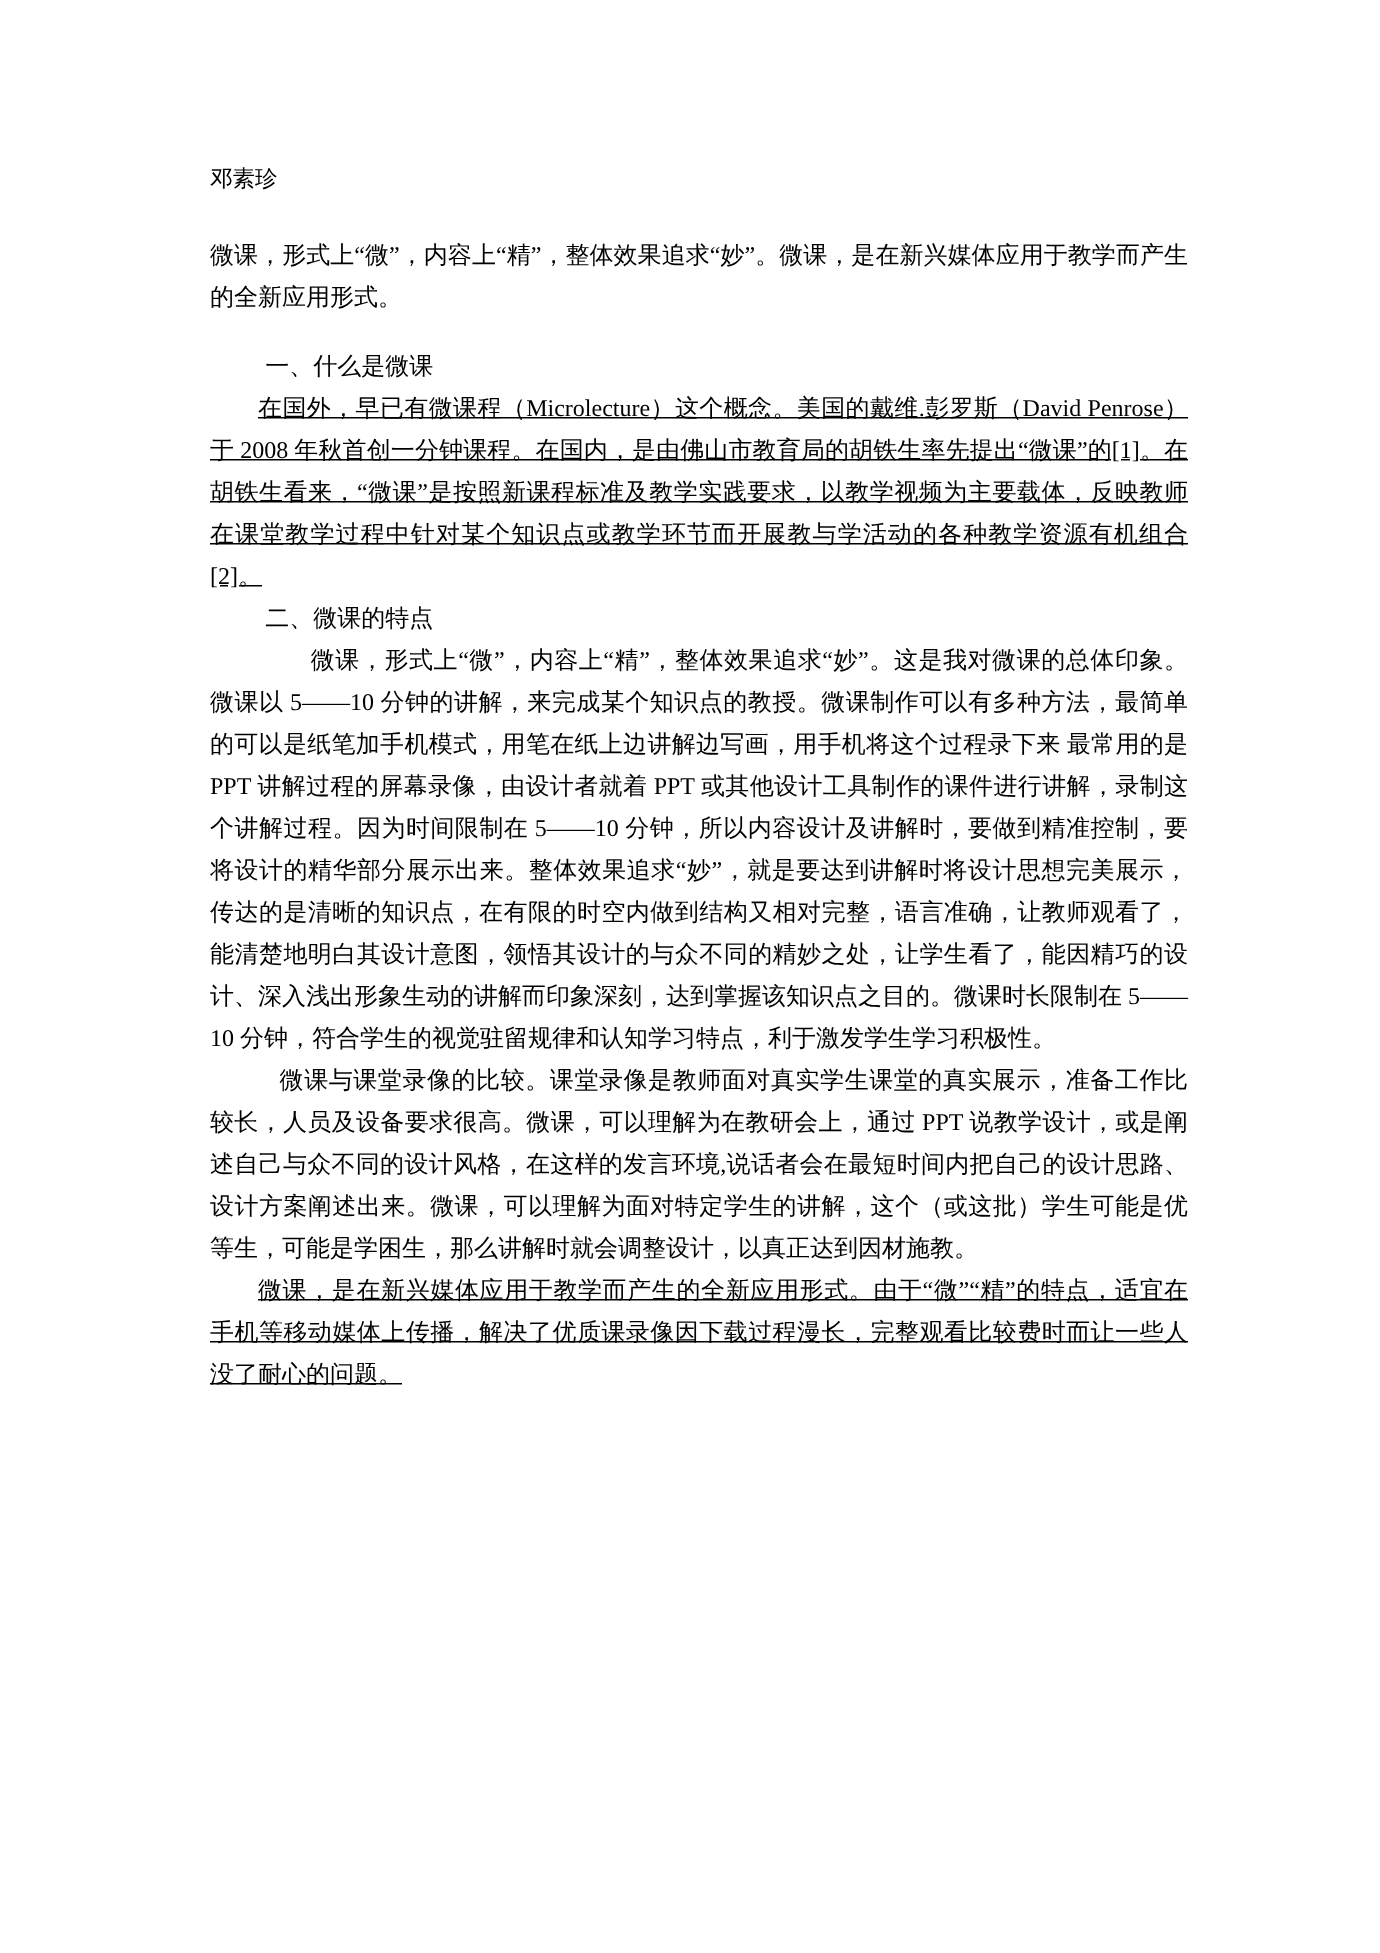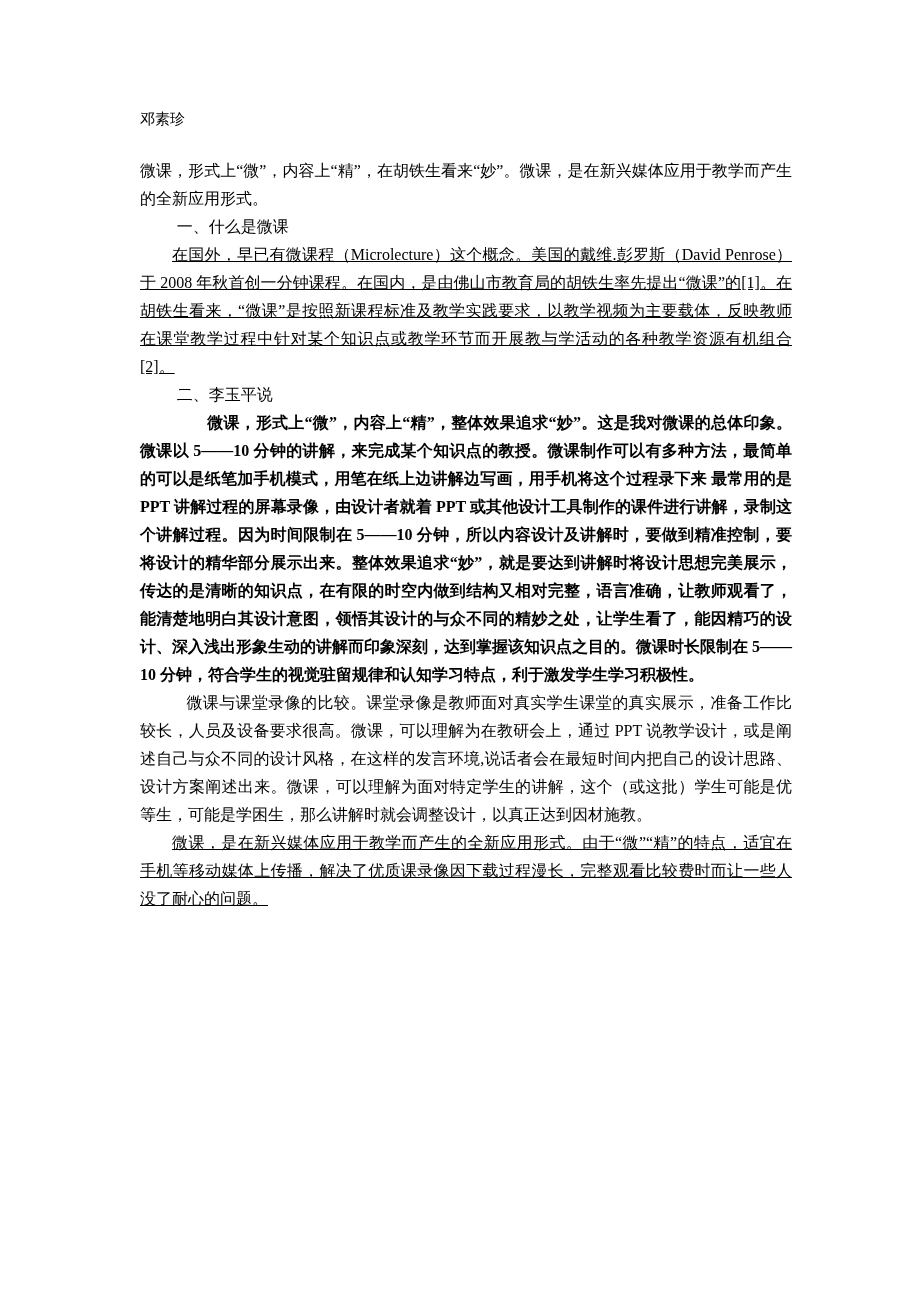--- a/index.html
+++ b/index.html
@@ -38,40 +38,40 @@
     margin: 0;
     font-size: 16px;
     line-height: 28px;
     text-align: justify;
     word-break: break-all;
   }
   .ind-0  { text-indent: 0; }
   .ind-2  { text-indent: 2em; text-decoration: underline; }
   .ind-23 { text-indent: 2.3em; }
   .ind-29 { text-indent: 2.9em; font-family: Liberation Serif, serif; }
-  .ind-42 { text-indent: 4.2em; font-weight: bold; }
-  .gap-above { }
+  .ind-42 { text-indent: 4.2em; }
+  .gap-above { margin-top: 18px; }
 </style>
 </head>
 <body>
 
 <div class="page">
 
 
   <div class="author">邓素珍</div>
 
-  <p class="para ind-0">微课，形式上“微”，内容上“精”，在胡铁生看来“妙”。微课，是在新兴媒体应用于教学而产生的全新应用形式。</p>
+  <p class="para ind-0">微课，形式上“微”，内容上“精”，整体效果追求“妙”。微课，是在新兴媒体应用于教学而产生的全新应用形式。</p>
 
   <p class="para ind-23 gap-above">一、什么是微课</p>
 
   <p class="para ind-2">在国外，早已有微课程（Microlecture）这个概念。美国的戴维.彭罗斯（David Penrose）于 2008 年秋首创一分钟课程。在国内，是由佛山市教育局的胡铁生率先提出“微课”的[1]。在胡铁生看来，“微课”是按照新课程标准及教学实践要求，以教学视频为主要载体，反映教师在课堂教学过程中针对某个知识点或教学环节而开展教与学活动的各种教学资源有机组合[2]。</p>
 
 
 
-  <p class="para ind-23">二、李玉平说</p>
+  <p class="para ind-23">二、微课的特点</p>
 
   <p class="para ind-42">微课，形式上“微”，内容上“精”，整体效果追求“妙”。这是我对微课的总体印象。微课以 5——10 分钟的讲解，来完成某个知识点的教授。微课制作可以有多种方法，最简单的可以是纸笔加手机模式，用笔在纸上边讲解边写画，用手机将这个过程录下来 最常用的是 PPT 讲解过程的屏幕录像，由设计者就着 PPT 或其他设计工具制作的课件进行讲解，录制这个讲解过程。因为时间限制在 5——10 分钟，所以内容设计及讲解时，要做到精准控制，要将设计的精华部分展示出来。整体效果追求“妙”，就是要达到讲解时将设计思想完美展示，传达的是清晰的知识点，在有限的时空内做到结构又相对完整，语言准确，让教师观看了，能清楚地明白其设计意图，领悟其设计的与众不同的精妙之处，让学生看了，能因精巧的设计、深入浅出形象生动的讲解而印象深刻，达到掌握该知识点之目的。微课时长限制在 5——10 分钟，符合学生的视觉驻留规律和认知学习特点，利于激发学生学习积极性。</p>
 
   <p class="para ind-29">微课与课堂录像的比较。课堂录像是教师面对真实学生课堂的真实展示，准备工作比较长，人员及设备要求很高。微课，可以理解为在教研会上，通过 PPT 说教学设计，或是阐述自己与众不同的设计风格，在这样的发言环境,说话者会在最短时间内把自己的设计思路、设计方案阐述出来。微课，可以理解为面对特定学生的讲解，这个（或这批）学生可能是优等生，可能是学困生，那么讲解时就会调整设计，以真正达到因材施教。</p>
 
   <p class="para ind-2">微课，是在新兴媒体应用于教学而产生的全新应用形式。由于“微”“精”的特点，适宜在手机等移动媒体上传播，解决了优质课录像因下载过程漫长，完整观看比较费时而让一些人没了耐心的问题。</p>
 
 
 </div>
 

